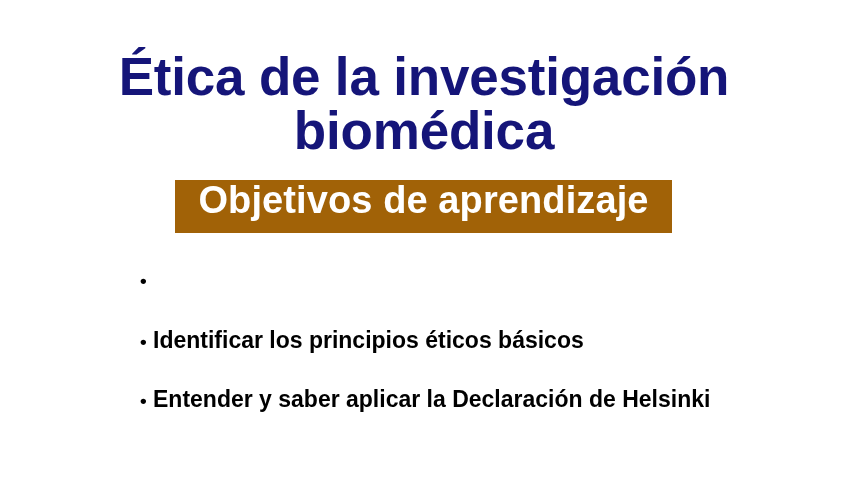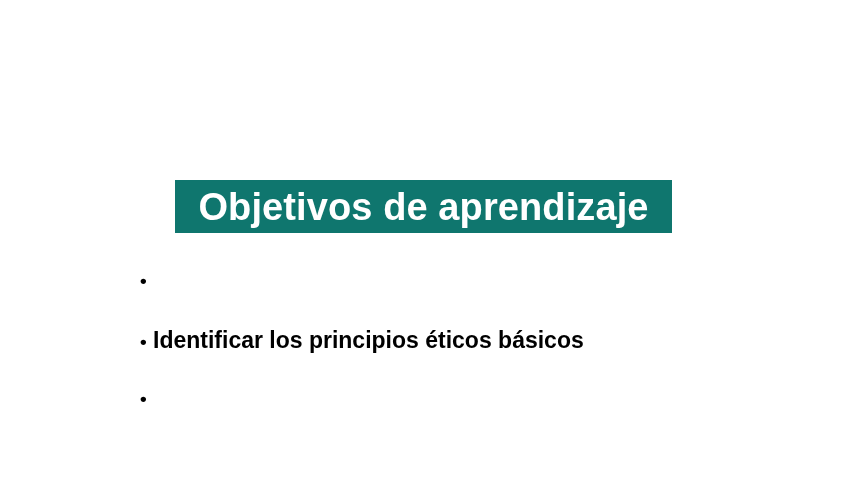--- a/index.html
+++ b/index.html
@@ -34,23 +34,23 @@
     white-space: pre-line;
   }
 
   
   .banner {
     position: absolute;
     left: 175px;
     top: 180px;
     width: 497px;
     height: 53px;
-    background: #0f766e;
+    background: #a16207;
     display: flex;
-    align-items: center;
+    align-items: flex-start;
     justify-content: center;
   }
 
   .banner-label {
     color: #ffffff;
     font-family: "Liberation Sans", sans-serif;
     font-weight: bold;
     font-size: 38px;
     line-height: 40px;
     letter-spacing: 0.1px;
@@ -90,31 +90,34 @@
 
   .bullet-text {
     flex: 0 1 auto;
   }
 </style>
 </head>
 <body>
 
 <div class="slide">
 
+  <h1 class="slide-title">Ética de la investigación
+biomédica</h1>
 
   <div class="banner">
     <span class="banner-label">Objetivos de aprendizaje</span>
   </div>
 
   <ul class="bullet-list">
     <li class="bullet-item">
       <span class="bullet-marker">•</span>
     </li>
     <li class="bullet-item">
       <span class="bullet-marker">•</span>
       <span class="bullet-text">Identificar los principios éticos básicos</span>
     </li>
     <li class="bullet-item">
       <span class="bullet-marker">•</span>
+      <span class="bullet-text">Entender y saber aplicar la Declaración de Helsinki</span>
     </li>
   </ul>
 
 </div>
 
 </body></html>

